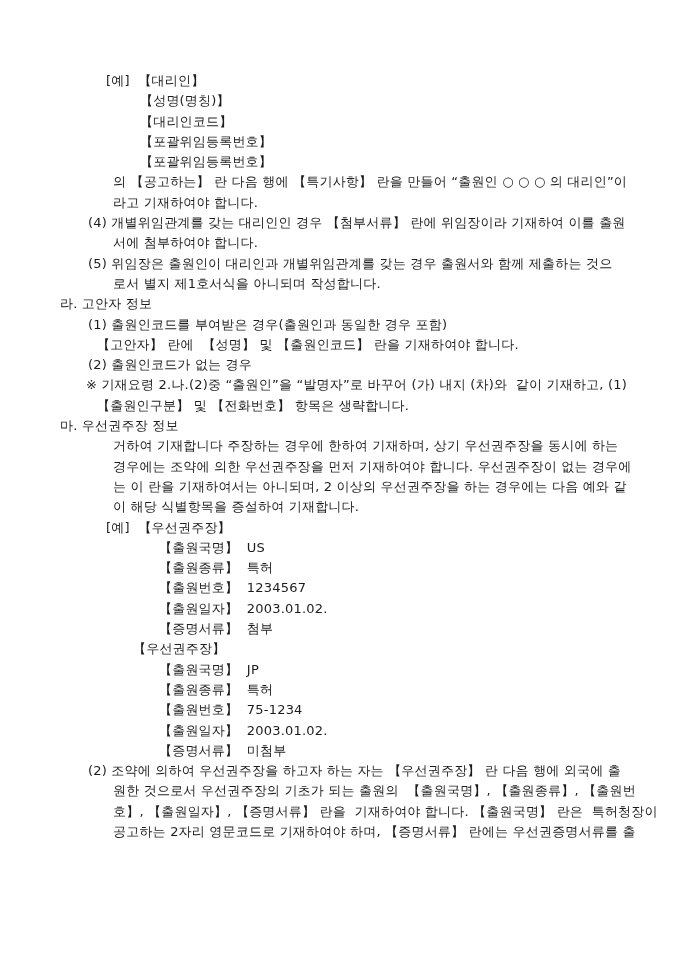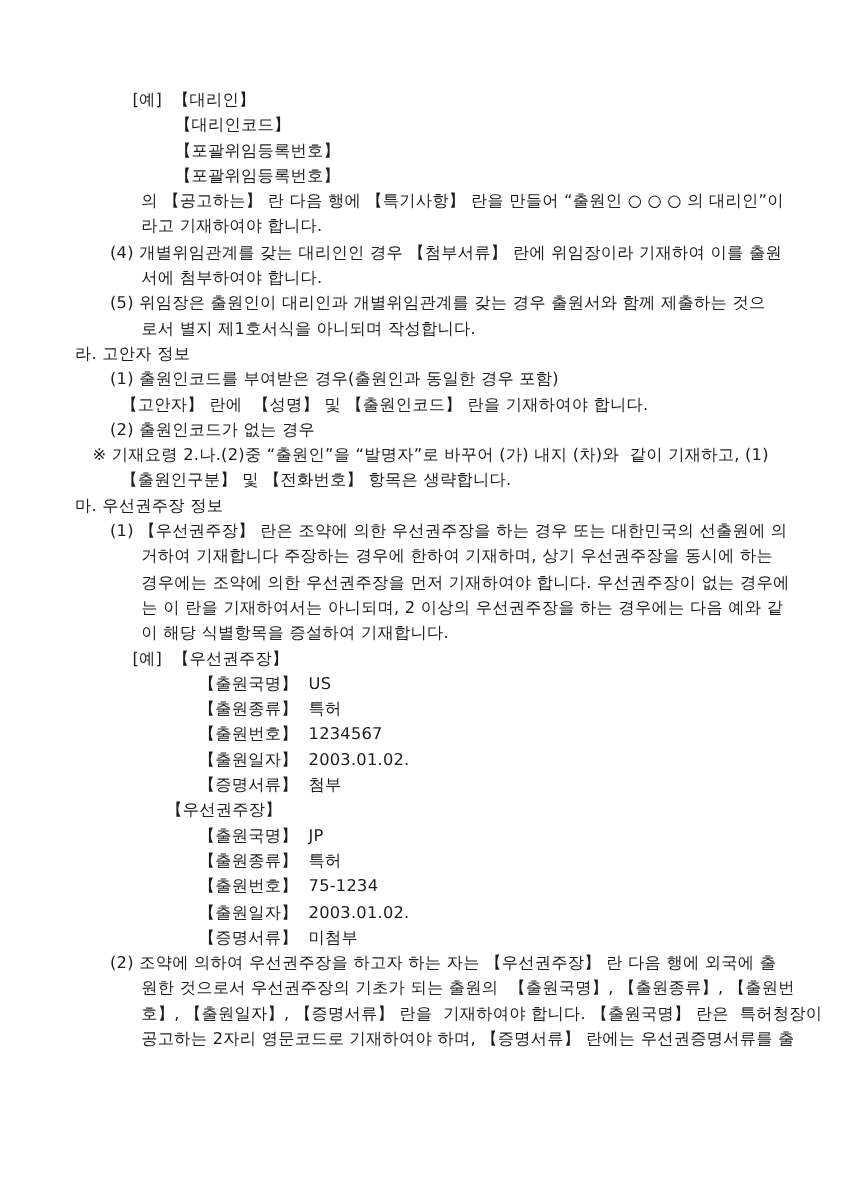--- a/index.html
+++ b/index.html
@@ -21,50 +21,50 @@
     font-size: 13px;
     font-weight: 500;
     white-space: pre;
     letter-spacing: 0.2px;
     overflow: visible;
   }
   
   .lv-section-header     { margin-left: 0px;  }   
   .lv-numbered-item      { margin-left: 28px; }   
   .lv-item-continuation  { margin-left: 53px; }   
-  .lv-note               { margin-left: 14px; }   
+  .lv-note               { margin-left: 26px; }   
   .lv-note-continuation  { margin-left: 37px; }   
   .lv-example-label      { margin-left: 46px; }   
   .lv-example-field      { margin-left: 80px; }   
   .lv-example-group      { margin-left: 73px; }   
   .lv-example-field-deep { margin-left: 99px; }   
 </style>
 </head>
 <body>
 
 <div class="page" style="background: rgb(255, 255, 255); color: rgb(28, 28, 28);">
   <div class="lines">
       <div class="line lv-example-label">[예]  【대리인】</div>
+      <div class="line lv-example-field">【성명(명칭)】</div>
       <div class="line lv-example-field">【대리인코드】</div>
       <div class="line lv-example-field">【포괄위임등록번호】</div>
       <div class="line lv-example-field">【포괄위임등록번호】</div>
       <div class="line lv-item-continuation">의 【공고하는】 란 다음 행에 【특기사항】 란을 만들어 “출원인 ○ ○ ○ 의 대리인”이</div>
       <div class="line lv-item-continuation">라고 기재하여야 합니다.</div>
       <div class="line lv-numbered-item">(4) 개별위임관계를 갖는 대리인인 경우 【첨부서류】 란에 위임장이라 기재하여 이를 출원</div>
       <div class="line lv-item-continuation">서에 첨부하여야 합니다.</div>
       <div class="line lv-numbered-item">(5) 위임장은 출원인이 대리인과 개별위임관계를 갖는 경우 출원서와 함께 제출하는 것으</div>
       <div class="line lv-item-continuation">로서 별지 제1호서식을 아니되며 작성합니다.</div>
       <div class="line lv-section-header">라. 고안자 정보</div>
       <div class="line lv-numbered-item">(1) 출원인코드를 부여받은 경우(출원인과 동일한 경우 포함)</div>
       <div class="line lv-note-continuation">【고안자】 란에  【성명】 및 【출원인코드】 란을 기재하여야 합니다.</div>
       <div class="line lv-numbered-item">(2) 출원인코드가 없는 경우</div>
       <div class="line lv-note">※ 기재요령 2.나.(2)중 “출원인”을 “발명자”로 바꾸어 (가) 내지 (차)와  같이 기재하고, (1)</div>
       <div class="line lv-note-continuation">【출원인구분】 및 【전화번호】 항목은 생략합니다.</div>
       <div class="line lv-section-header">마. 우선권주장 정보</div>
-      <div class="line lv-numbered-item">(1) 【우선권주장】 란은 조약에 의한 우선권주장을 하는 경우 또는 대한민국의 선출원에 의</div>
       <div class="line lv-item-continuation">거하여 기재합니다 주장하는 경우에 한하여 기재하며, 상기 우선권주장을 동시에 하는</div>
       <div class="line lv-item-continuation">경우에는 조약에 의한 우선권주장을 먼저 기재하여야 합니다. 우선권주장이 없는 경우에</div>
       <div class="line lv-item-continuation">는 이 란을 기재하여서는 아니되며, 2 이상의 우선권주장을 하는 경우에는 다음 예와 같</div>
       <div class="line lv-item-continuation">이 해당 식별항목을 증설하여 기재합니다.</div>
       <div class="line lv-example-label">[예]  【우선권주장】</div>
       <div class="line lv-example-field-deep">【출원국명】  US</div>
       <div class="line lv-example-field-deep">【출원종류】  특허</div>
       <div class="line lv-example-field-deep">【출원번호】  1234567</div>
       <div class="line lv-example-field-deep">【출원일자】  2003.01.02.</div>
       <div class="line lv-example-field-deep">【증명서류】  첨부</div>

